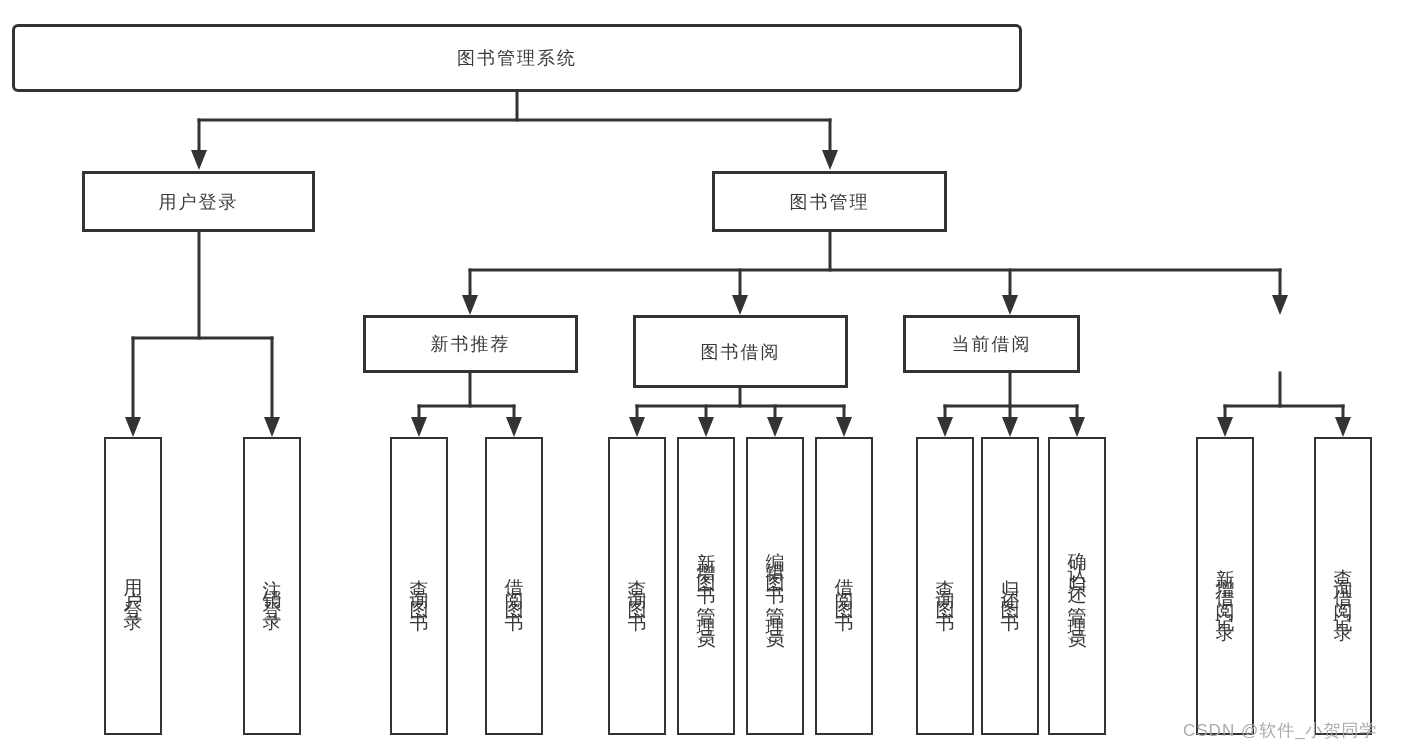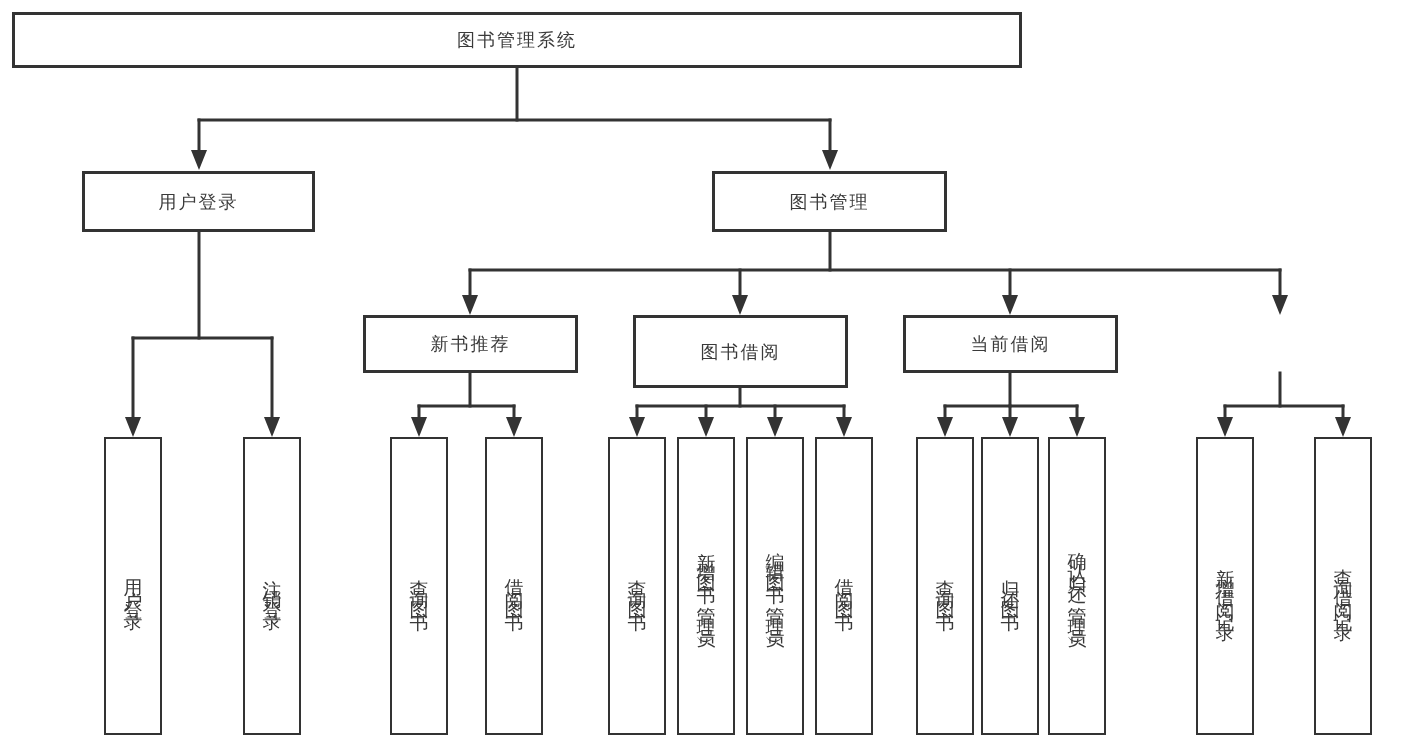--- a/index.html
+++ b/index.html
@@ -135,28 +135,28 @@
       <polygon points="1069,417 1085,417 1077,437"></polygon>
 
     <path d="M1280,373 V406"></path>
     <path d="M1225,406 H1343"></path>
     <path d="M1225,406 V422"></path>
       <polygon points="1217,417 1233,417 1225,437"></polygon>
     <path d="M1343,406 V422"></path>
       <polygon points="1335,417 1351,417 1343,437"></polygon>
   </svg>
 
-  <div class="hbox" style="left:12px; top:12px; width:1010px; height:56px;">图书管理系统</div>
+  <div class="hbox" style="left:12px; top:24px; width:1010px; height:68px;border-radius:6px;">图书管理系统</div>
 
   <div class="hbox" style="left:82px; top:171px; width:233px; height:61px;">用户登录</div>
   <div class="hbox" style="left:712px; top:171px; width:235px; height:61px;">图书管理</div>
 
   <div class="hbox" style="left:363px; top:315px; width:215px; height:58px;">新书推荐</div>
   <div class="hbox" style="left:633px; top:315px; width:215px; height:73px;">图书借阅</div>
-  <div class="hbox" style="left:903px; top:315px; width:215px; height:58px;text-align:center;">当前借阅</div>
+  <div class="hbox" style="left:903px; top:315px; width:177px; height:58px;text-align:center;">当前借阅</div>
 
   <div class="vbox" style="left:104px;">
     <span class="vtext">用户登录</span>
   </div>
   <div class="vbox" style="left:243px;">
     <span class="vtext">注销登录</span>
   </div>
   <div class="vbox" style="left:390px;">
     <span class="vtext">查询图书</span>
   </div>
@@ -184,14 +184,15 @@
   <div class="vbox" style="left:1048px;">
     <span class="vtext">确认归还（管理员）</span>
   </div>
   <div class="vbox" style="left:1196px;">
     <span class="vtext">新增借阅记录</span>
   </div>
   <div class="vbox" style="left:1314px;">
     <span class="vtext">查询借阅记录</span>
   </div>
 
+  <div class="watermark">CSDN @软件_小贺同学</div>
 
 </div>
 
 </body></html>

